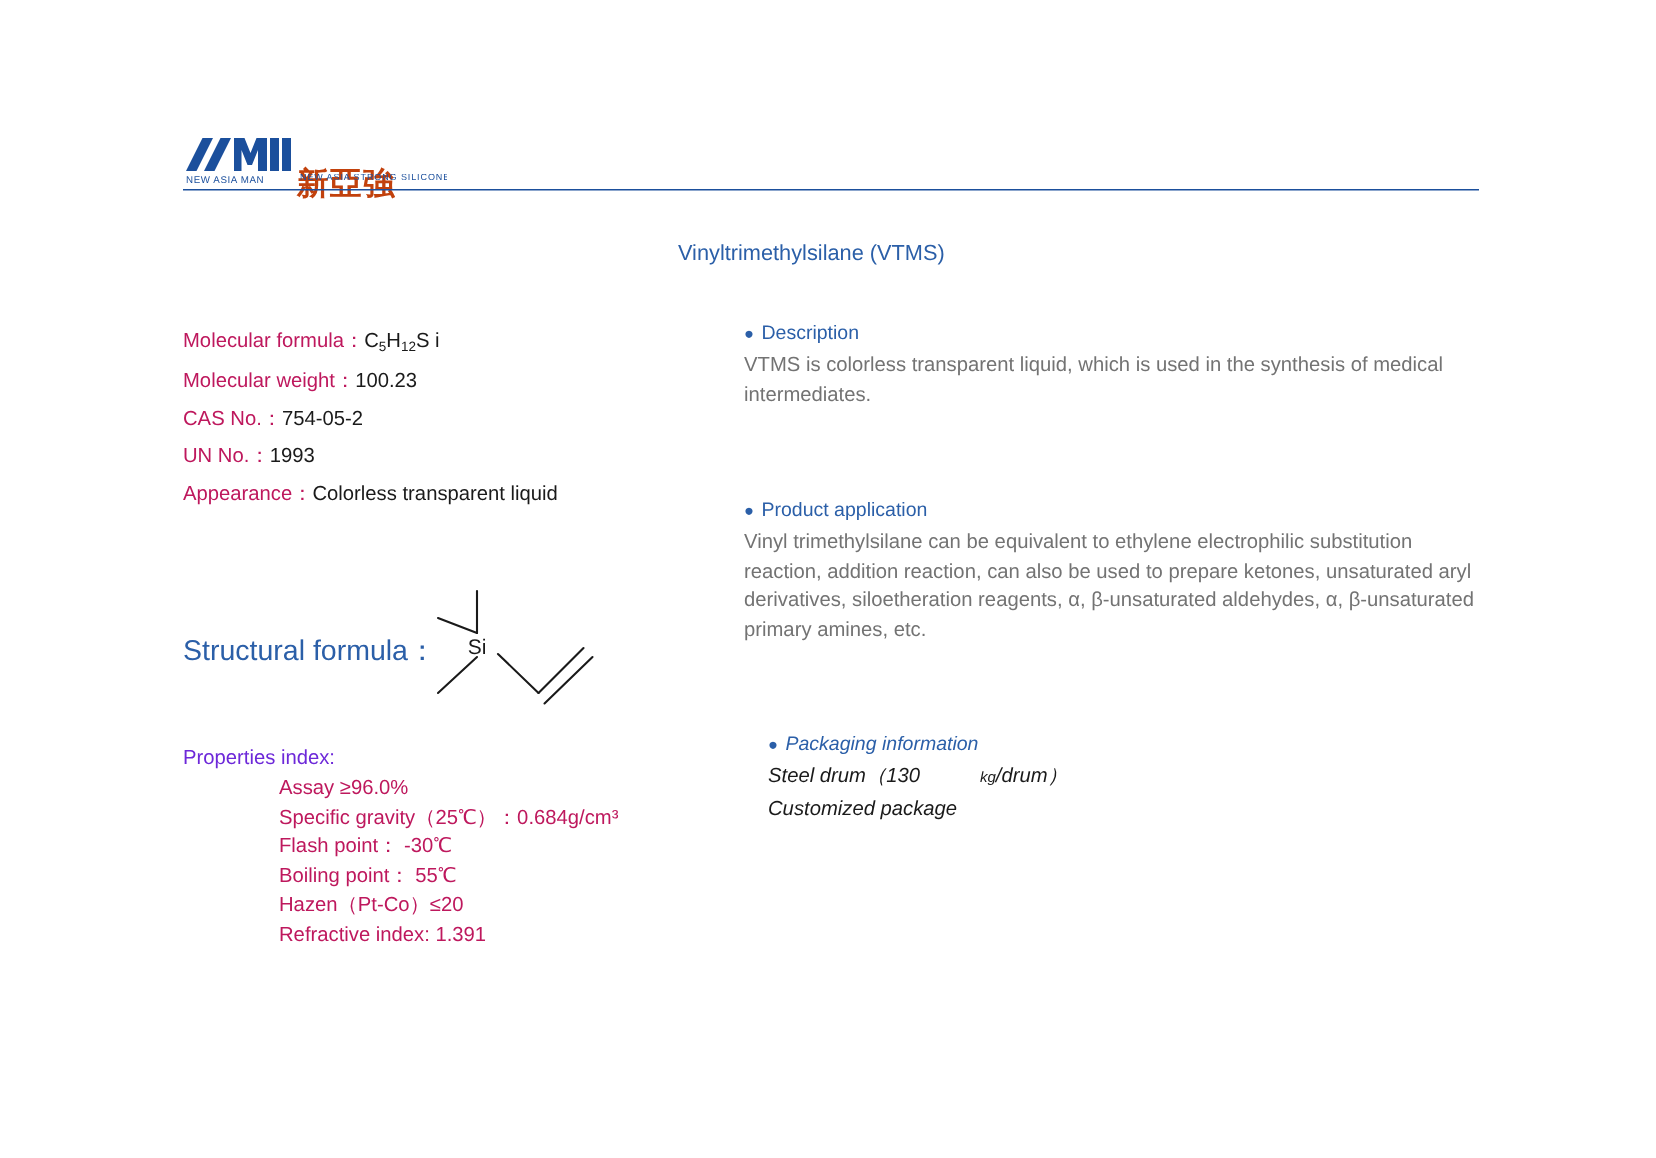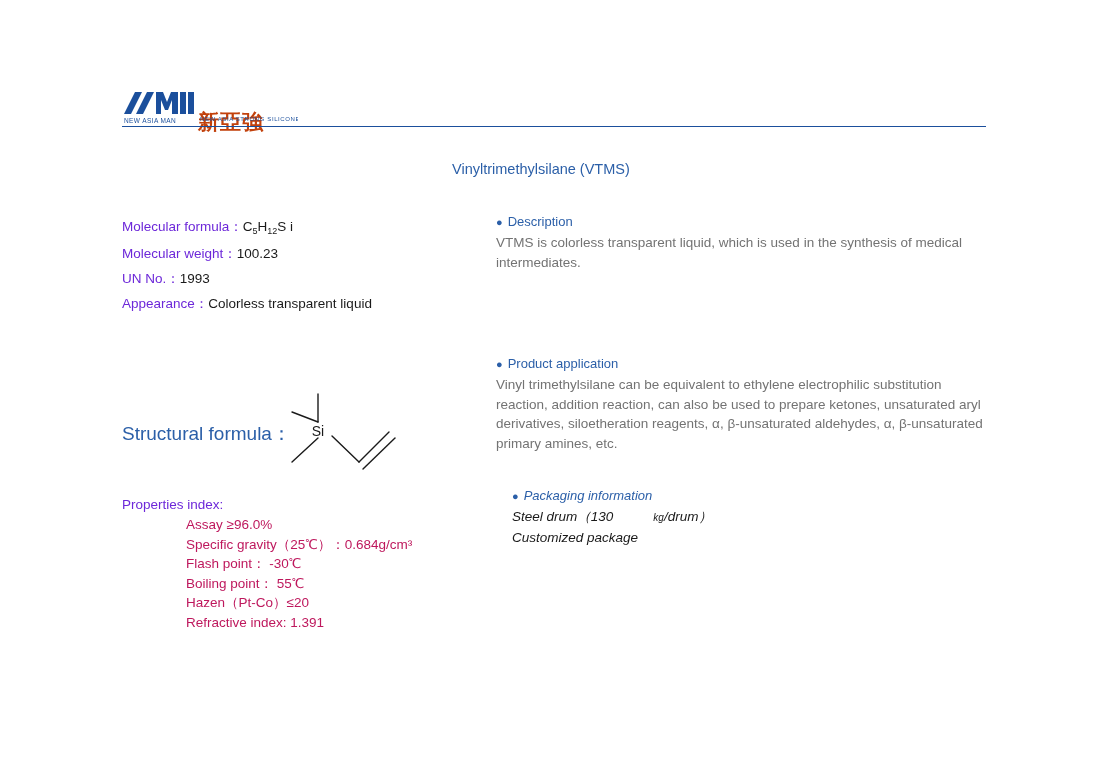--- a/index.html
+++ b/index.html
@@ -95,21 +95,21 @@
     top: 214px;
     width: 350px;
   }
   .prop-line {
     font-size: 13.5px;
     line-height: 25px;
     color: #1a1a1a;
     white-space: nowrap;
   }
   .lbl {
-    color: #6d28d9;
+    color: #be185d;
   }
   .val {
     color: #1a1a1a;
   }
   sub {
     font-size: 9px;
     vertical-align: baseline;
     position: relative;
     top: 3px;
   }
@@ -183,21 +183,21 @@
     color: #2b5fa8;
     font-size: 11px;
     margin-right: 5px;
   }
   .sec-body {
     font-size: 13.5px;
     line-height: 19.5px;
     color: #737373;
   }
   .sec-desc { position: absolute; left: 0; top: 0; width: 492px; }
-  .sec-app  { position: absolute; left: 0; top: 118px; width: 492px; margin-top: 24px; }
+  .sec-app  { position: absolute; left: 0; top: 118px; width: 492px; }
   .sec-pack { position: absolute; left: 16px; top: 274px; width: 492px; font-style: italic; }
   .pack-line { font-size: 13.5px; line-height: 19.5px; }
   .small-sub { font-size: 10px; margin-left: 40px; }
 </style>
 </head>
 <body>
 
 <div class="header">
   <div class="logo-wrap">
     <div class="logo-mark">
@@ -221,20 +221,23 @@
 <div class="left-col">
 
   <div class="prop-line">
     <span class="lbl">Molecular formula：</span><span class="val"><span>C</span><sub>5</sub><span>H</span><sub>12</sub><span>S i</span></span>
   </div>
 
   <div class="prop-line">
     <span class="lbl">Molecular weight：</span><span class="val">100.23</span>
   </div>
 
+  <div class="prop-line">
+    <span class="lbl">CAS No.：</span><span class="val">754-05-2</span>
+  </div>
 
   <div class="prop-line">
     <span class="lbl">UN No.：</span><span class="val">1993</span>
   </div>
 
   <div class="prop-line">
     <span class="lbl">Appearance：</span><span class="val">Colorless transparent liquid</span>
   </div>
 
 </div>

